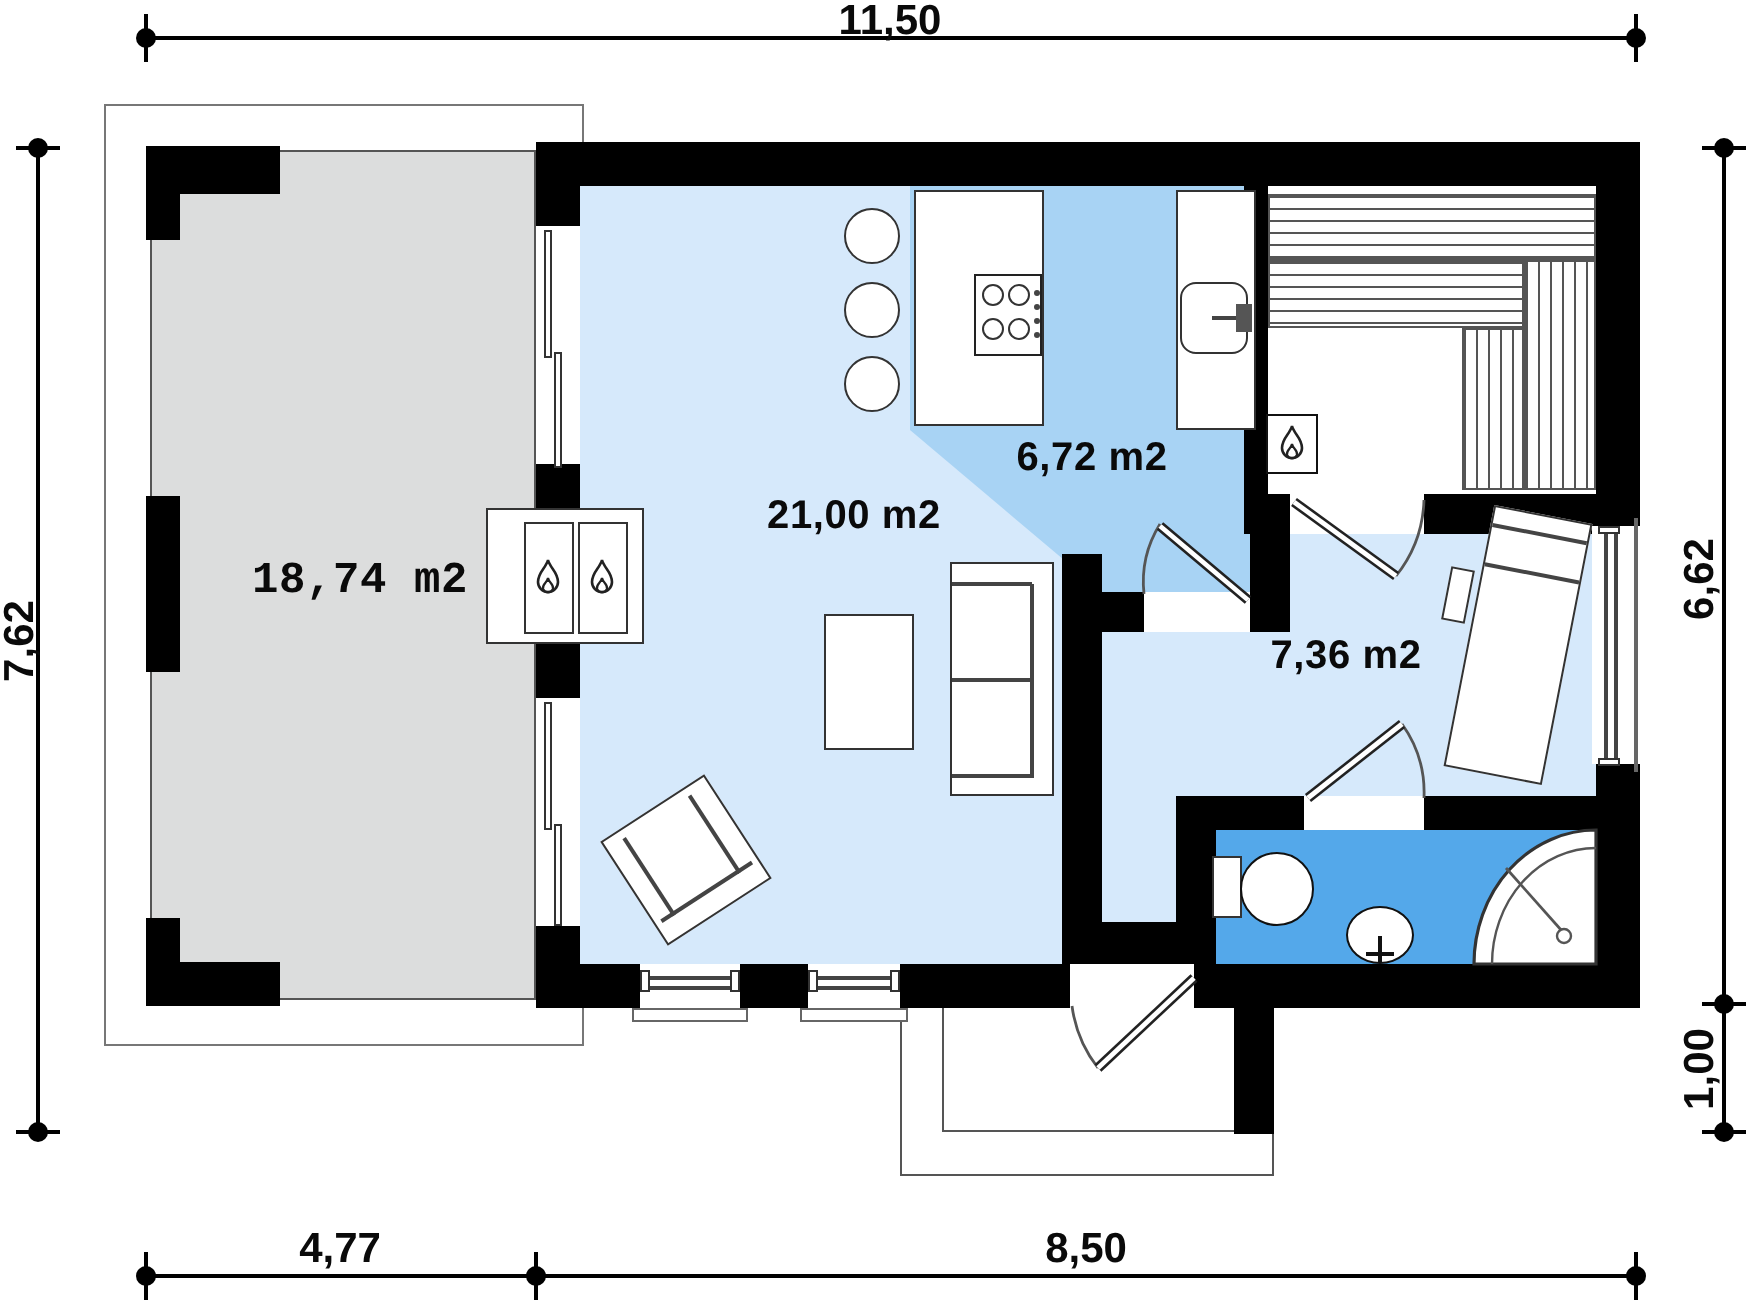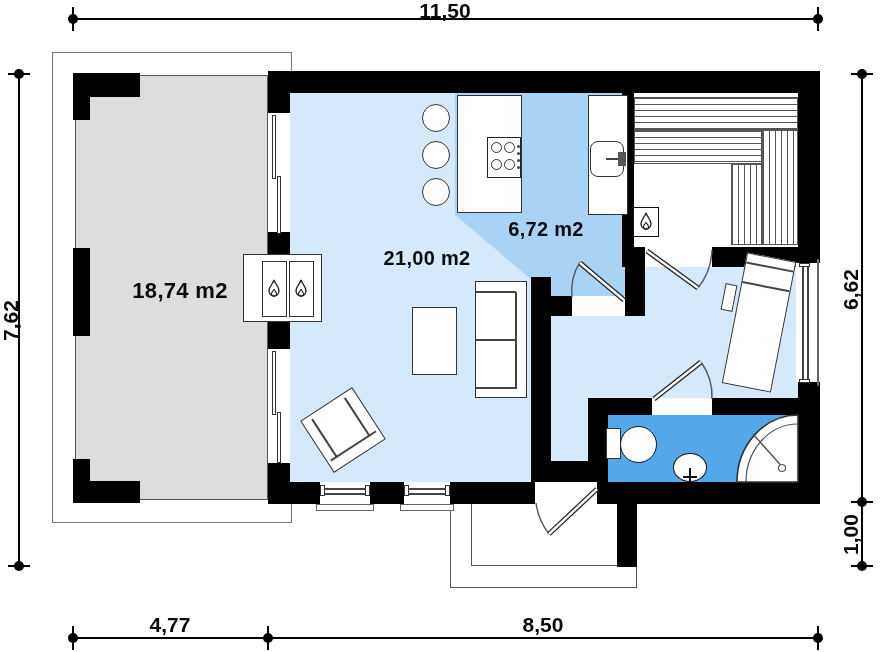--- a/index.html
+++ b/index.html
@@ -183,23 +183,24 @@
 
     <path d="M701 362 A59 59 0 0 1 712 399" fill="none" stroke="#555" stroke-width="1.4"></path>
     <line x1="654" y1="399" x2="701" y2="362" stroke="#222" stroke-width="5"></line>
     <line x1="654" y1="399" x2="701" y2="362" stroke="#fff" stroke-width="2.4"></line>
 
     <path d="M549 534 A64 64 0 0 1 536 503" fill="none" stroke="#555" stroke-width="1.4"></path>
     <line x1="597" y1="489" x2="549" y2="534" stroke="#222" stroke-width="5"></line>
     <line x1="597" y1="489" x2="549" y2="534" stroke="#fff" stroke-width="2.4"></line>
   </svg>
 
-  <div class="rlabel" style="left:100px;top:280px;font-size:22px;">18,74 m2</div>
+  <div class="rlabel" style="left:100px;top:280px;font-size:22px;font-family:Liberation Mono, monospace;">18,74 m2</div>
   <div class="rlabel" style="left:347px;top:248px;">21,00 m2</div>
   <div class="rlabel" style="left:466px;top:219px;">6,72 m2</div>
+  <div class="rlabel" style="left:593px;top:318px;">7,36 m2</div>
 
   <div class="dline" style="left:73px;top:18px;width:745px;height:2px;"></div>
   <div class="dline" style="left:18px;top:74px;width:2px;height:492px;"></div>
   <div class="dline" style="left:861px;top:74px;width:2px;height:492px;"></div>
   <div class="dline" style="left:73px;top:637px;width:745px;height:2px;"></div>
 
   <div class="dot" style="left:68px;top:14px;"></div>
   <div class="dot" style="left:813px;top:14px;"></div>
   <div class="dot" style="left:14px;top:69px;"></div>
   <div class="dot" style="left:14px;top:561px;"></div>

